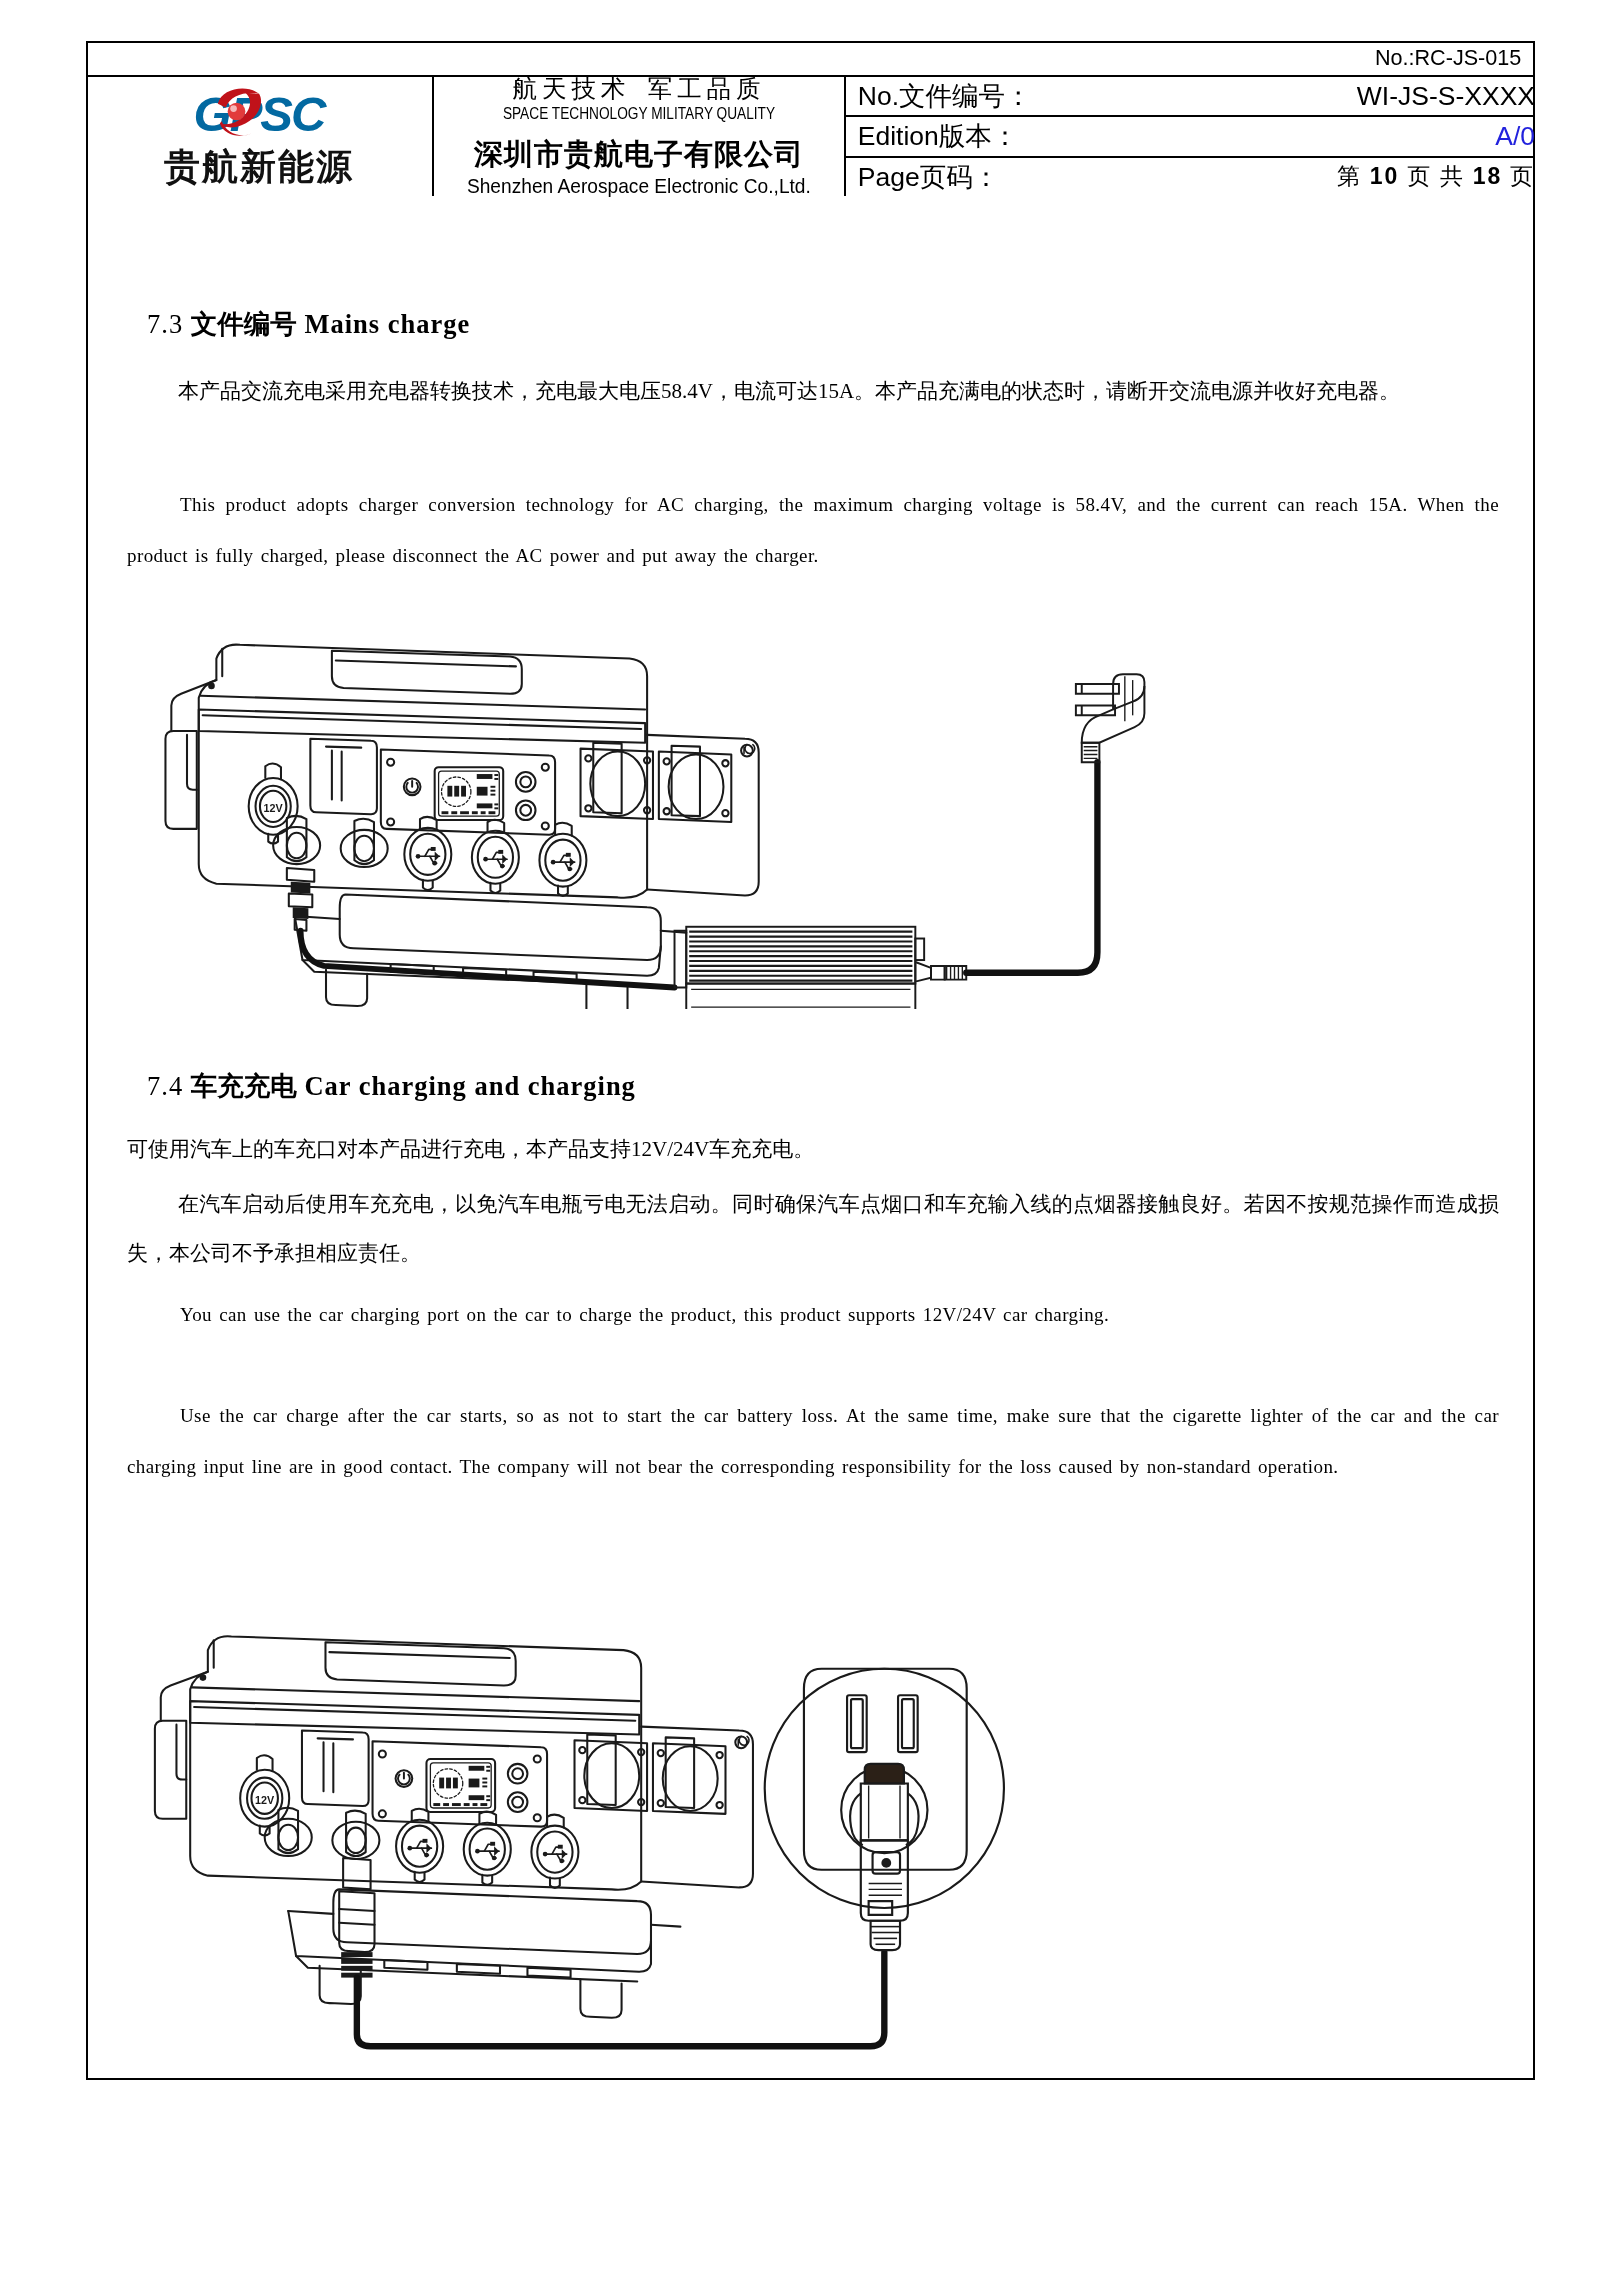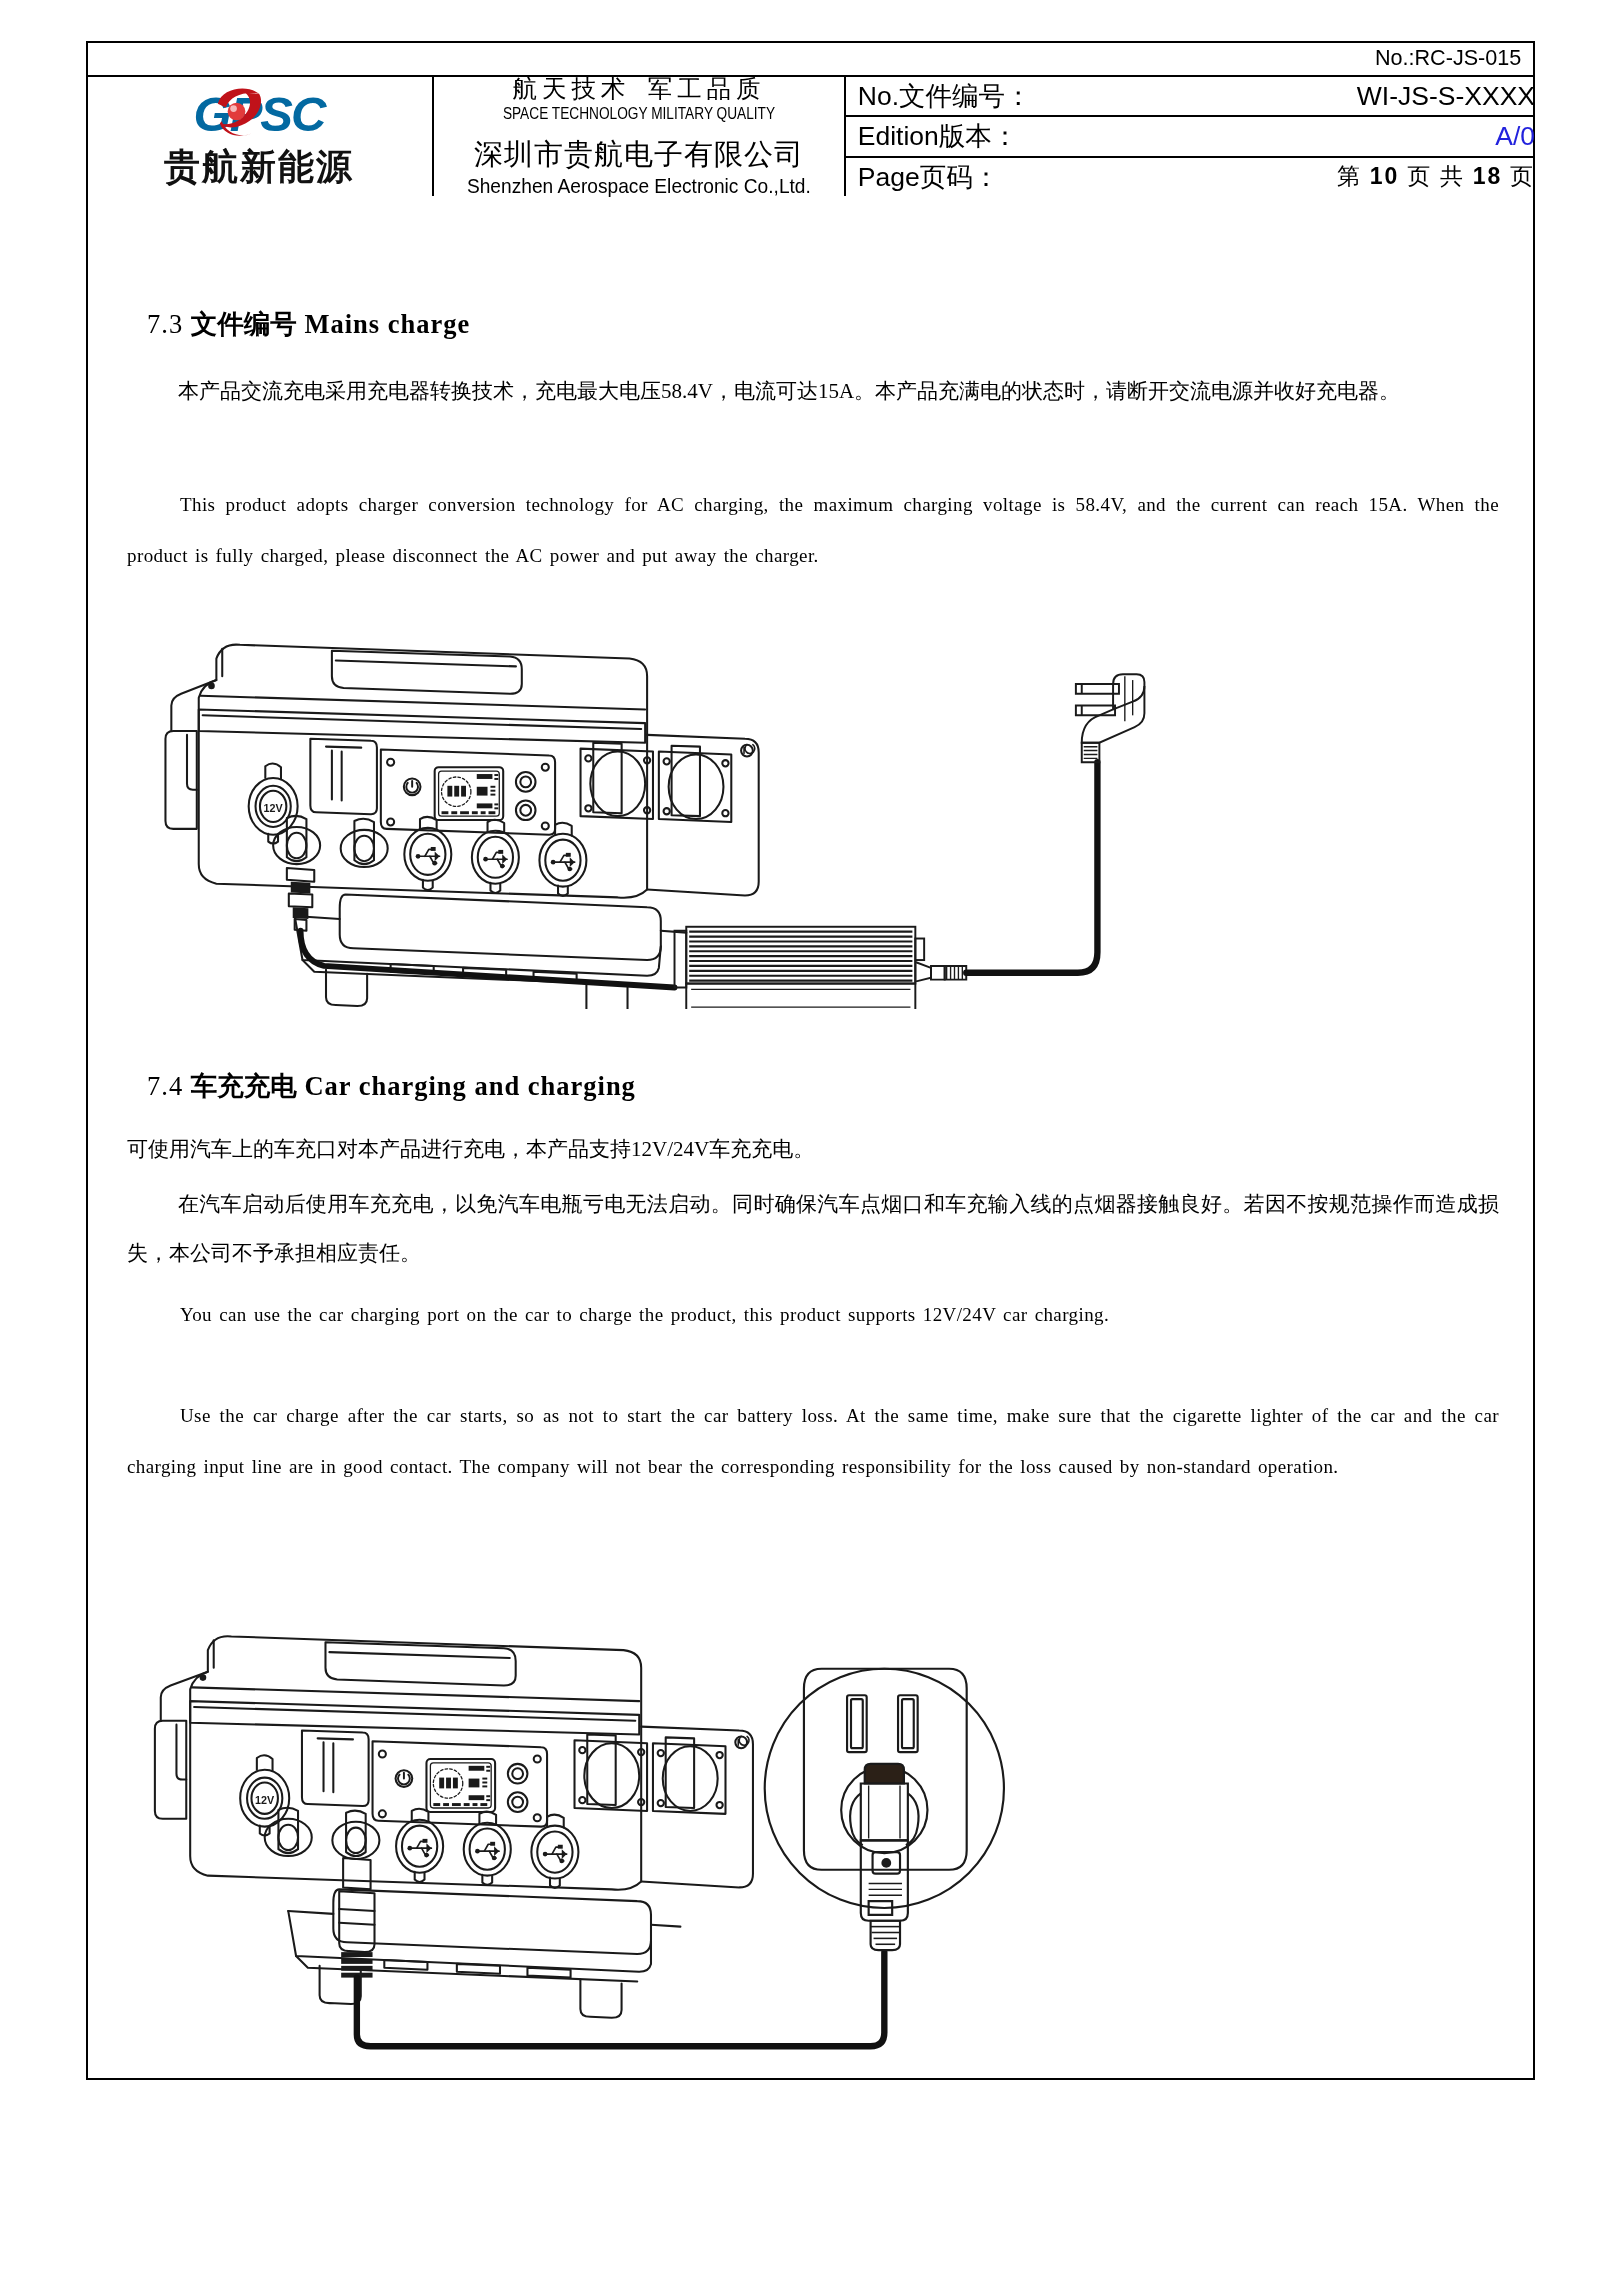--- a/index.html
+++ b/index.html
@@ -126,21 +126,21 @@
     font-family: "Liberation Sans", sans-serif;
     font-size: 16.7px;
     transform: scaleX(0.82);
     transform-origin: center;
     white-space: nowrap;
     line-height: 19.6px;
     margin-top: 1px;
   }
   .company-cn {
     font-family: "Liberation Sans", sans-serif;
-    font-weight: normal;
+    font-weight: bold;
     font-size: 29px;
     letter-spacing: 1px;
     white-space: nowrap;
     line-height: 37px;
     margin-top: 12px;
   }
   .company-en {
     font-family: "Liberation Sans", sans-serif;
     font-size: 20.6px;
     transform: scaleX(0.93);

